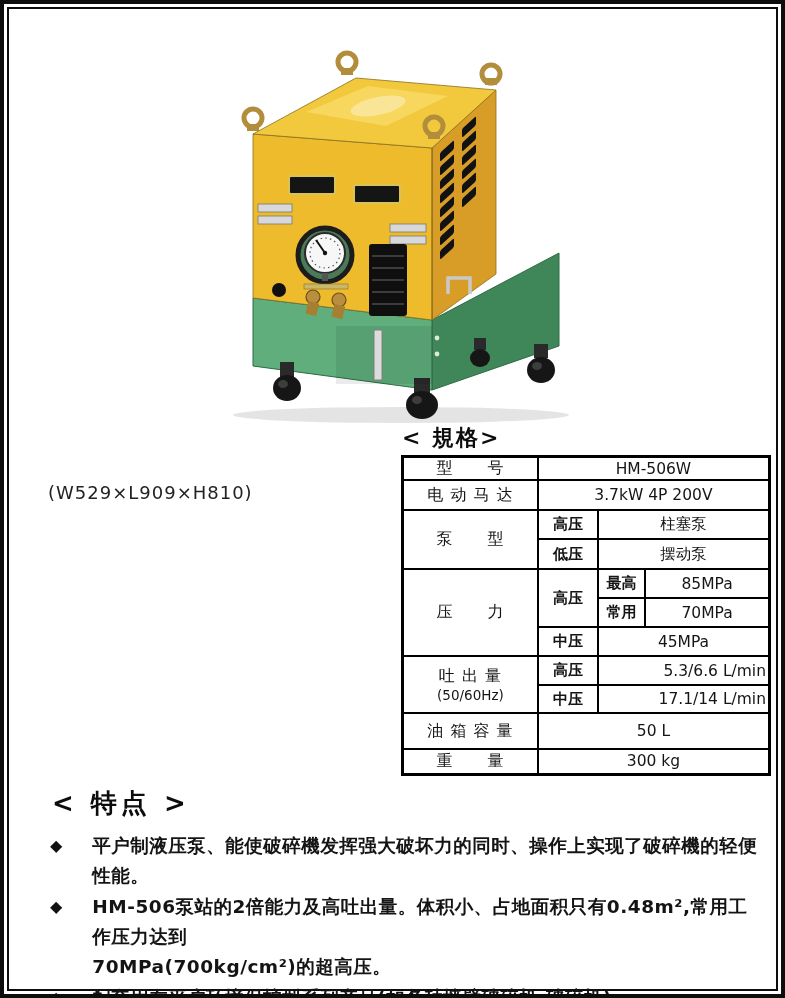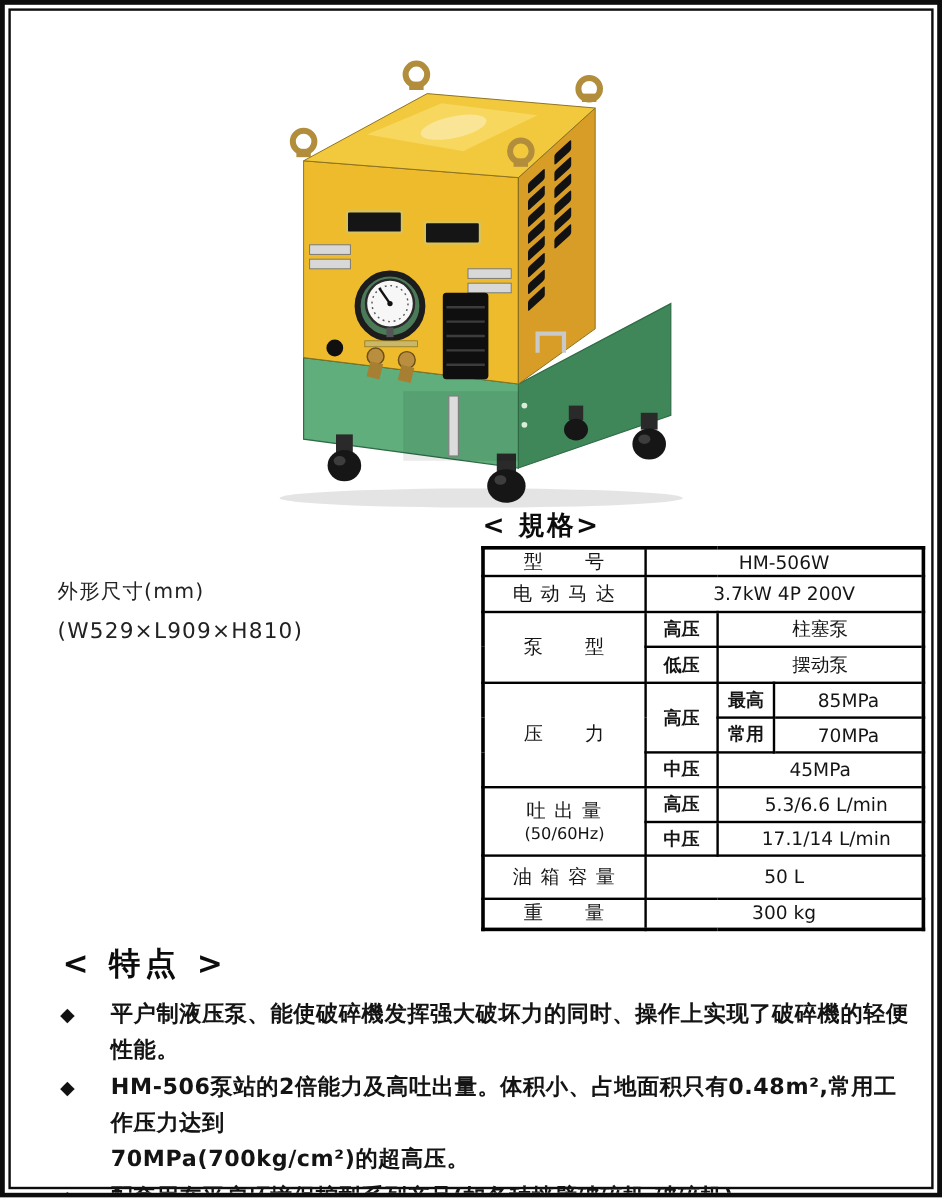--- a/index.html
+++ b/index.html
@@ -60,21 +60,21 @@
   .spec-table td{
     border:2px solid #000;
     text-align:center;
     vertical-align:middle;
     padding:0 2px;
     overflow:hidden;
     white-space:nowrap;
   }
   .spec-table td.lbl{font-size:16px;font-weight:500;letter-spacing:1px;}
   .spec-table td.sub{font-size:15px;font-weight:600;margin-left:32px;}
-  .spec-table td.left{text-align:center;padding-left:12px;}
+  .spec-table td.left{text-align:right;padding-left:12px;}
   .spec-table .sublabel{font-size:13.5px;letter-spacing:0;}
   .spec-table tr:nth-child(1){height:21px;}
   .spec-table tr:nth-child(2){height:30px;}
   .spec-table tr:nth-child(3){height:29px;}
   .spec-table tr:nth-child(4){height:30px;}
   .spec-table tr:nth-child(5){height:29px;}
   .spec-table tr:nth-child(6){height:29px;}
   .spec-table tr:nth-child(7){height:29px;}
   .spec-table tr:nth-child(8){height:29px;}
   .spec-table tr:nth-child(9){height:28px;}
@@ -235,21 +235,20 @@
 
       <rect x="188" y="282" width="8" height="50" fill="#efefef" stroke="#8a8a8a" stroke-width="1"></rect>
       <rect x="150" y="278" width="96" height="58" fill="#000" opacity="0.08"></rect>
       <circle cx="251" cy="290" r="2.4" fill="#d9ecd9"></circle>
       <circle cx="251" cy="306" r="2.4" fill="#d9ecd9"></circle>
       <line x1="246" y1="100" x2="246" y2="272" stroke="#8a6f1f" stroke-width="1"></line>
     </svg>
   </div>
 
   <div class="dims">
-    <div class="l1">外形尺寸(mm)</div>
     <div class="l2">(W529×L909×H810)</div>
   </div>
 
   <div class="spec-title">&lt; 規格&gt;</div>
 
   <table class="spec-table">
     <colgroup>
       <col style="width:135px">
         <col style="width:60px">
         <col style="width:47px">

